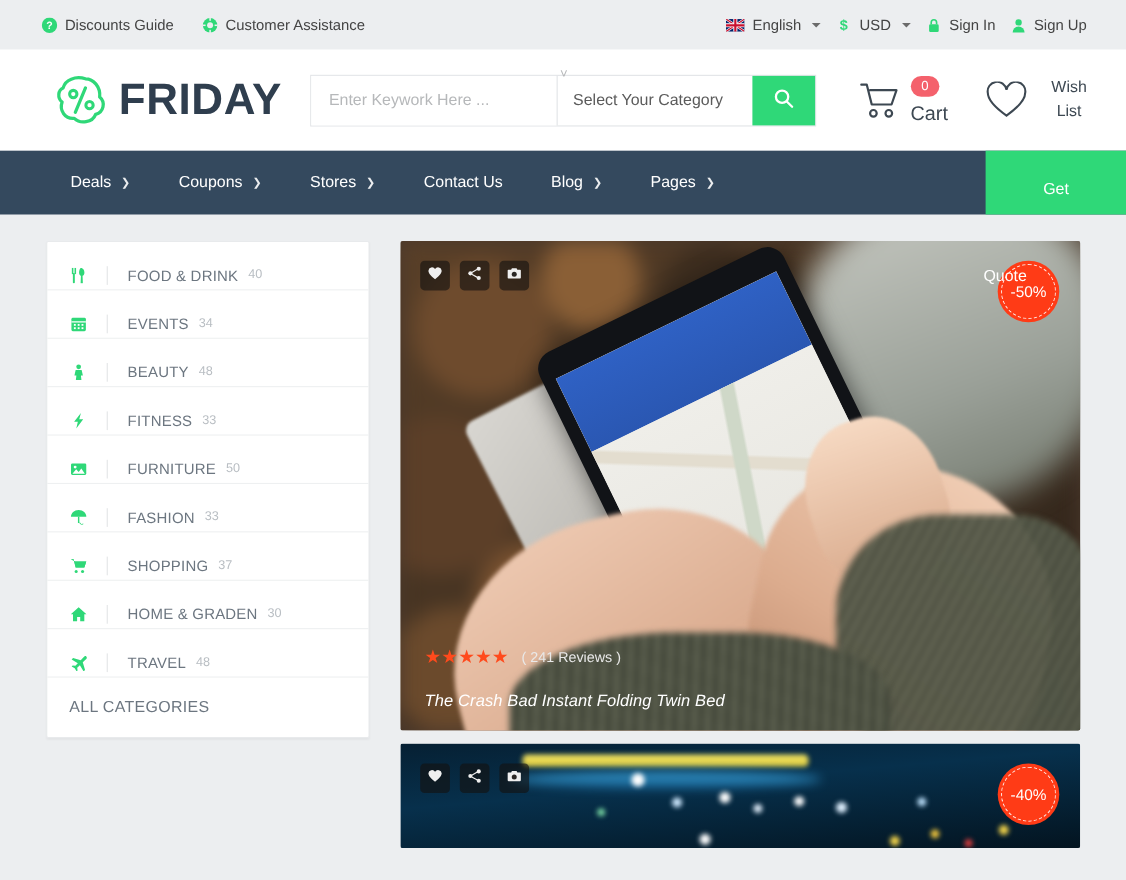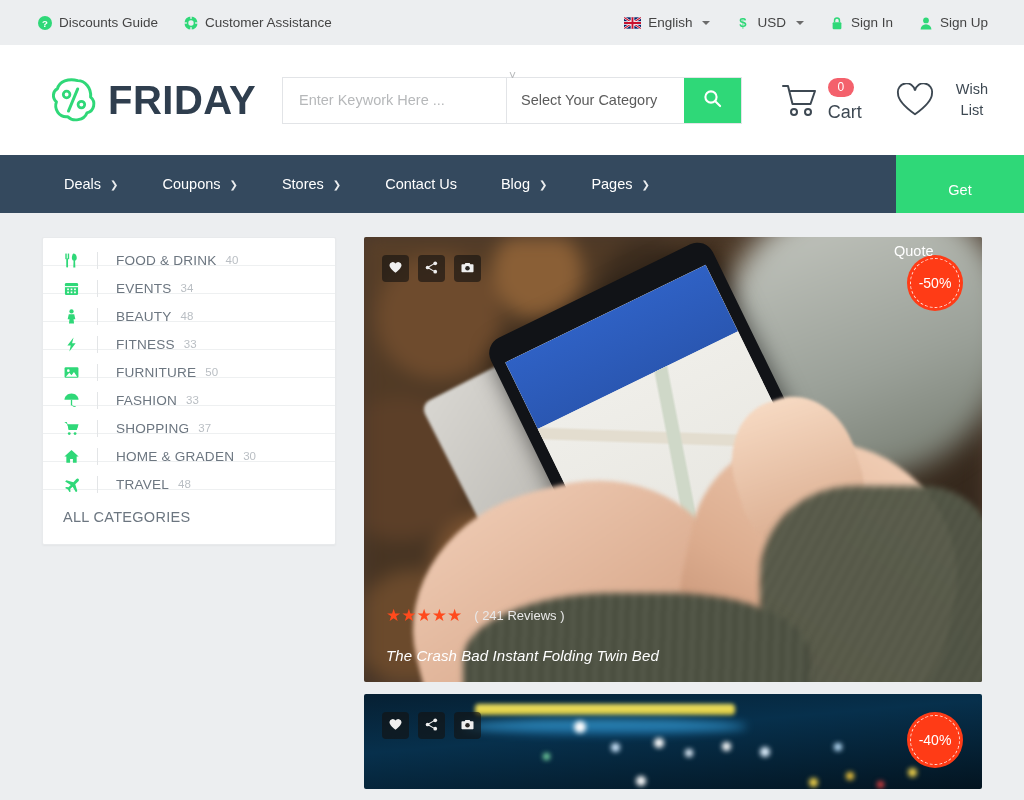--- a/index.html
+++ b/index.html
@@ -14,32 +14,32 @@
   .topbar {
     height: 45px;
     background: #eceef0;
     display: flex;
     align-items: center;
     padding: 0 36px 0 38px;
     font-size: 13.5px;
     color: #4a4a4a;
   }
   .topbar-left { display: flex; align-items: center; gap: 26px; }
-  .topbar-right { margin-left: auto; display: flex; align-items: center; gap: 26px; }
+  .topbar-right { margin-left: auto; display: flex; align-items: center; gap: 14px; }
   .tb-item { display: flex; align-items: center; gap: 7px; color: #444; white-space: nowrap; }
   .tb-ico { width: 14px; height: 14px; display: inline-block; flex: 0 0 auto; }
   .tb-ico svg { display: block; width: 100%; height: 100%; }
   .caret { width: 0; height: 0; border-left: 4px solid transparent; border-right: 4px solid transparent;
            border-top: 4.5px solid #6b6b6b; margin-left: 3px; }
   .flag { width: 17px; height: 12px; display: inline-block; position: relative; overflow: hidden;
           border-radius: 1px; flex: 0 0 auto; }
 
   
   .header {
-    height: 110px;
+    height: 92px;
     background: #ffffff;
     display: flex;
     align-items: center;
     padding: 0 36px 0 50px;
   }
   .logo { display: flex; align-items: center; gap: 10px; width: 232px; flex: 0 0 auto; }
   .logo-mark { width: 48px; height: 48px; flex: 0 0 auto; }
   .logo-mark svg { display:block; width: 100%; height: 100%; }
   .logo-text { font-size: 40px; font-weight: bold; color: #2f3e4e; letter-spacing: 0.5px; line-height: 1; }
 
@@ -99,21 +99,21 @@
   }
 
   
   .content { display: flex; padding: 24px 42px 0 42px; gap: 28px; position: relative; }
 
   .sidebar {
     width: 294px; flex: 0 0 auto; background: #fff; border: 1px solid #e8eaec;
     border-radius: 2px; box-shadow: 0 1px 2px rgba(0,0,0,0.04); align-self: flex-start;
   }
   .cat-row {
-    display: flex; align-items: center; height: 28px; padding: 17px 0 0 18px;
+    display: flex; align-items: center; height: 44px; padding: 17px 0 0 18px;
     border-bottom: 1px solid #eef0f1; cursor: pointer;
   }
   .cat-row:last-child { border-bottom: none; }
   .cat-ico { width: 20px; flex: 0 0 auto; display: flex; align-items: center; justify-content: center; color: #2fd878; }
   .cat-ico svg { display: block; width: 15px; height: 15px; }
   .cat-sep { width: 1px; height: 17px; background: #e3e5e7; margin: 0 18px 0 16px; flex: 0 0 auto; }
   .cat-name { font-size: 13.6px; color: #6c7680; letter-spacing: 0.2px; }
   .cat-count { font-size: 11.5px; color: #b9bec3; margin-left: 9px; }
   .cat-all { display: flex; align-items: center; height: 54px; padding-left: 20px;
              font-size: 14.5px; color: #6c7680; letter-spacing: 0.3px; cursor: pointer; }

